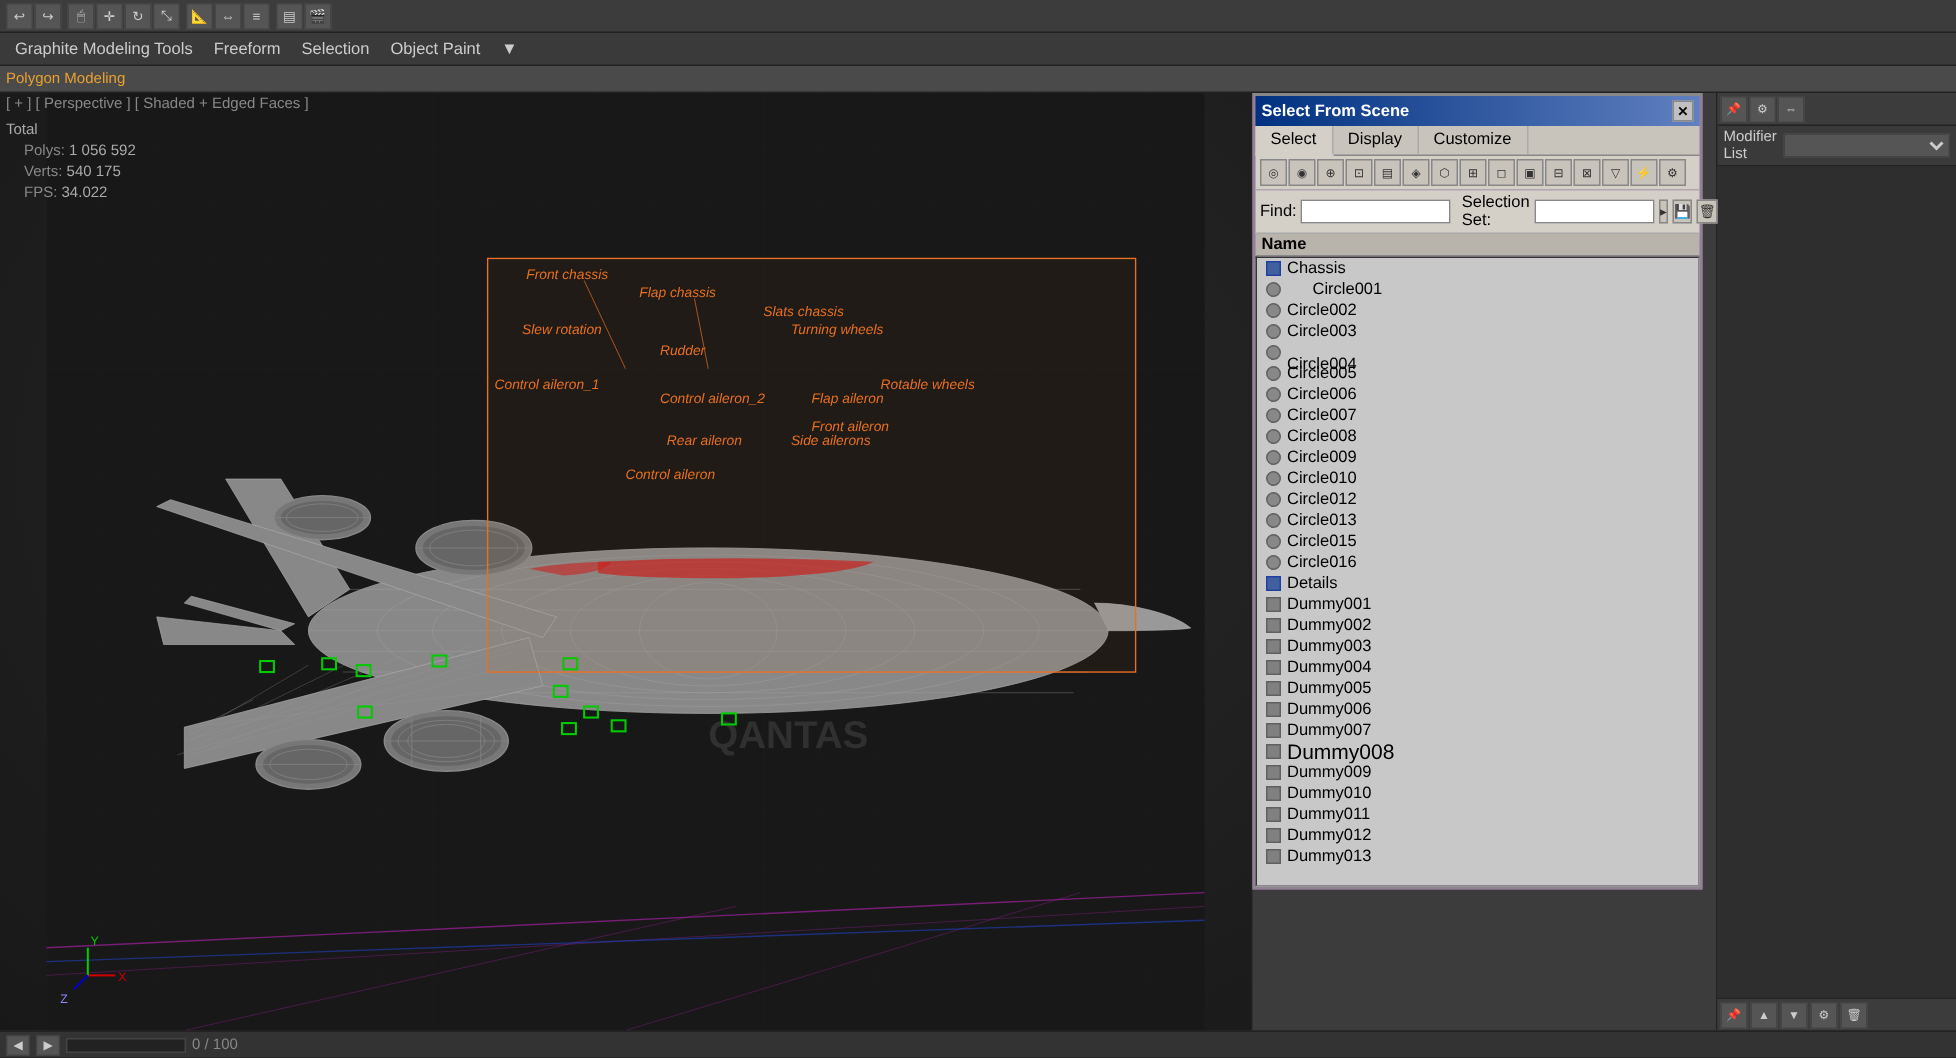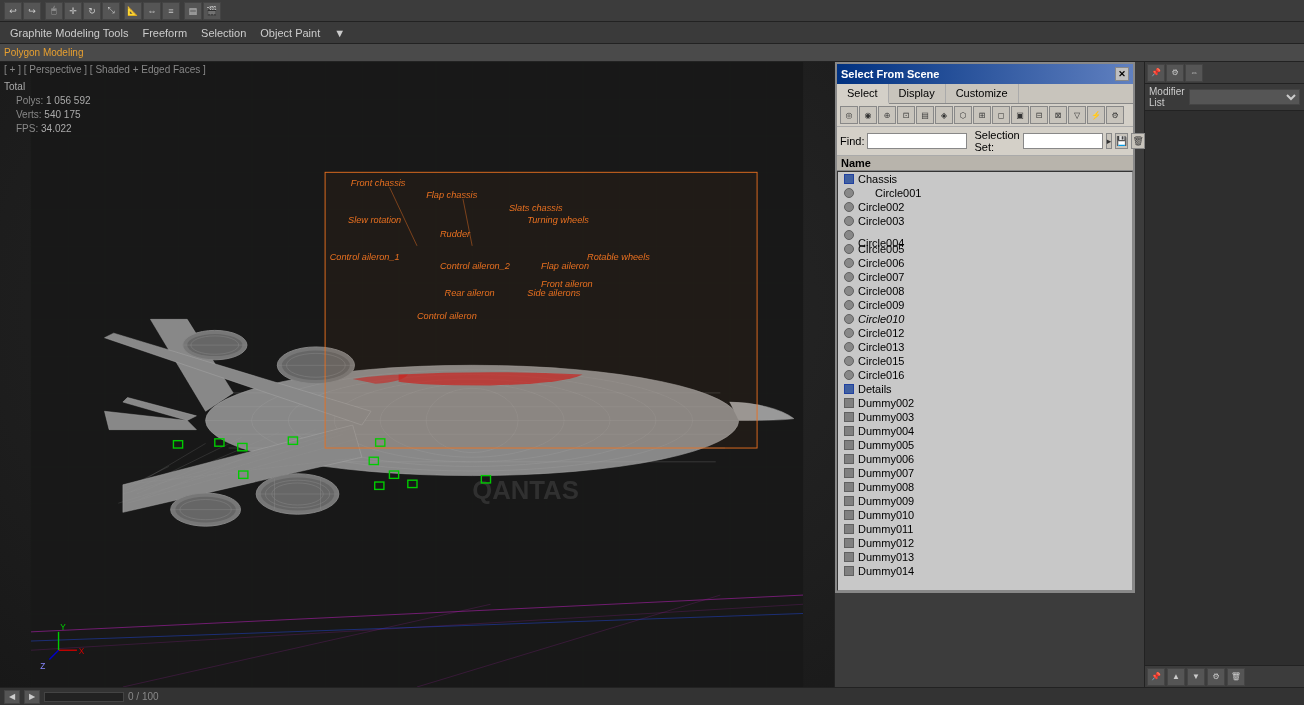--- a/index.html
+++ b/index.html
@@ -743,21 +743,21 @@
           <div class="list-item-row">
             <div class="list-icon">
               <div style="width: 10px; height: 10px; border-radius: 50%; background: rgb(136, 136, 136); border: 1px solid rgb(96, 96, 96);"></div>
             </div>
             <span style="font-size: 11px;">Circle009</span>
           </div>
           <div class="list-item-row">
             <div class="list-icon">
               <div style="width: 10px; height: 10px; border-radius: 50%; background: rgb(136, 136, 136); border: 1px solid rgb(96, 96, 96);"></div>
             </div>
-            <span style="font-size: 11px; font-style: italic;">Circle010</span>
+            <span style="font-size: 11px;">Circle010</span>
           </div>
           <div class="list-item-row">
             <div class="list-icon">
               <div style="width: 10px; height: 10px; border-radius: 50%; background: rgb(136, 136, 136); border: 1px solid rgb(96, 96, 96);"></div>
             </div>
             <span style="font-size: 11px;">Circle012</span>
           </div>
           <div class="list-item-row">
             <div class="list-icon">
               <div style="width: 10px; height: 10px; border-radius: 50%; background: rgb(136, 136, 136); border: 1px solid rgb(96, 96, 96);"></div>
@@ -779,20 +779,26 @@
           <div class="list-item-row">
             <div class="list-icon">
               <div style="width: 10px; height: 10px; background: rgb(64, 96, 160); border: 1px solid rgb(32, 64, 160);"></div>
             </div>
             <span style="font-size: 11px;">Details</span>
           </div>
           <div class="list-item-row">
             <div class="list-icon">
               <div style="width: 10px; height: 10px; background: rgb(128, 128, 128); border: 1px solid rgb(96, 96, 96);"></div>
             </div>
+            <span style="font-size: 11px;">Dummy001</span>
+          </div>
+          <div class="list-item-row">
+            <div class="list-icon">
+              <div style="width: 10px; height: 10px; background: rgb(128, 128, 128); border: 1px solid rgb(96, 96, 96);"></div>
+            </div>
             <span style="font-size: 11px;">Dummy002</span>
           </div>
           <div class="list-item-row">
             <div class="list-icon">
               <div style="width: 10px; height: 10px; background: rgb(128, 128, 128); border: 1px solid rgb(96, 96, 96);"></div>
             </div>
             <span style="font-size: 11px;">Dummy003</span>
           </div>
           <div class="list-item-row">
             <div class="list-icon">
@@ -815,21 +821,21 @@
           <div class="list-item-row">
             <div class="list-icon">
               <div style="width: 10px; height: 10px; background: rgb(128, 128, 128); border: 1px solid rgb(96, 96, 96);"></div>
             </div>
             <span style="font-size: 11px;">Dummy007</span>
           </div>
           <div class="list-item-row">
             <div class="list-icon">
               <div style="width: 10px; height: 10px; background: rgb(128, 128, 128); border: 1px solid rgb(96, 96, 96);"></div>
             </div>
-            <span style="font-size: 11px;">Dummy008</span>
+            <span style="font-size: 14px;">Dummy008</span>
           </div>
           <div class="list-item-row">
             <div class="list-icon">
               <div style="width: 10px; height: 10px; background: rgb(128, 128, 128); border: 1px solid rgb(96, 96, 96);"></div>
             </div>
             <span style="font-size: 11px;">Dummy009</span>
           </div>
           <div class="list-item-row">
             <div class="list-icon">
               <div style="width: 10px; height: 10px; background: rgb(128, 128, 128); border: 1px solid rgb(96, 96, 96);"></div>
@@ -846,26 +852,20 @@
             <div class="list-icon">
               <div style="width: 10px; height: 10px; background: rgb(128, 128, 128); border: 1px solid rgb(96, 96, 96);"></div>
             </div>
             <span style="font-size: 11px;">Dummy012</span>
           </div>
           <div class="list-item-row">
             <div class="list-icon">
               <div style="width: 10px; height: 10px; background: rgb(128, 128, 128); border: 1px solid rgb(96, 96, 96);"></div>
             </div>
             <span style="font-size: 11px;">Dummy013</span>
-          </div>
-          <div class="list-item-row">
-            <div class="list-icon">
-              <div style="width: 10px; height: 10px; background: rgb(128, 128, 128); border: 1px solid rgb(96, 96, 96);"></div>
-            </div>
-            <span style="font-size: 11px;">Dummy014</span>
           </div>
         </div>
     </div>
 
   </div>
 
   <div id="right-sidebar">
     <div id="sidebar-toolbar">
       <div class="sidebar-tb-btn">📌</div>
       <div class="sidebar-tb-btn">⚙</div>

